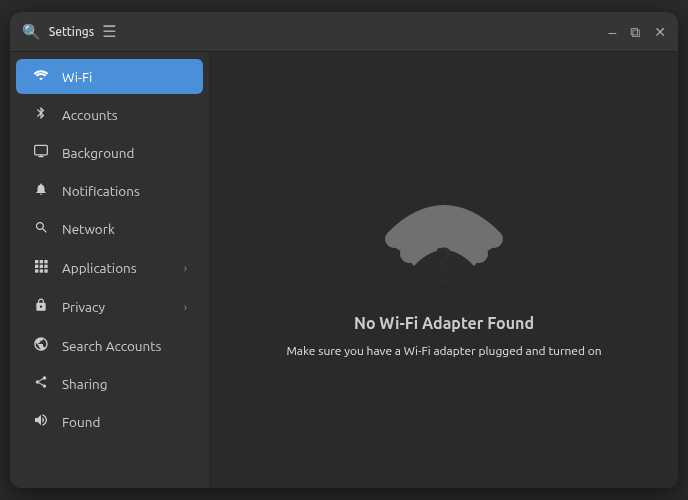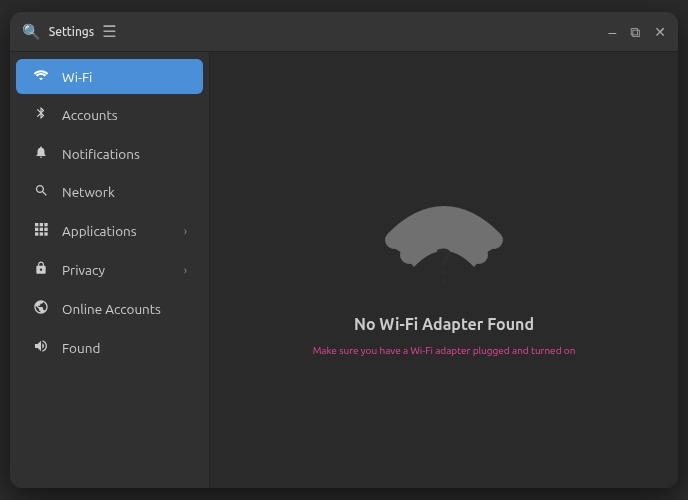--- a/index.html
+++ b/index.html
@@ -160,22 +160,22 @@
 
     .no-adapter-title {
       color: #ccc;
       font-size: 16px;
       font-weight: 600;
       text-align: center;
       margin-top: 8px;
     }
 
     .no-adapter-sub {
-      color: #ec4899;
-      font-size: 10px;
+      color: #e5e5e5;
+      font-size: 12px;
       text-align: left;
     }
   </style>
 </head>
 <body>
 
 <div class="window">
 
   <div class="titlebar">
     <div class="titlebar-left">
@@ -199,20 +199,28 @@
             </svg></span>
           <span>Wi-Fi</span>
         </div>
         <div class="sidebar-item">
           <span class="icon"><svg width="14" height="16" viewBox="0 0 24 24" fill="currentColor">
               <path d="M17.71 7.71L12 2h-1v7.59L6.41 5 5 6.41 10.59 12 5 17.59 6.41 19 11 14.41V22h1l5.71-5.71-4.3-4.29 4.3-4.29zM13 5.83l1.88 1.88L13 9.59V5.83zm1.88 10.46L13 18.17v-3.76l1.88 1.88z"></path>
             </svg></span>
           <span>Accounts</span>
         </div>
         <div class="sidebar-item">
+          <span class="icon"><svg width="16" height="14" viewBox="0 0 24 22" fill="currentColor">
+              <rect x="2" y="2" width="20" height="15" rx="2" fill="none" stroke="currentColor" stroke-width="2"></rect>
+              <line x1="8" y1="20" x2="16" y2="20" stroke="currentColor" stroke-width="2"></line>
+              <line x1="12" y1="17" x2="12" y2="20" stroke="currentColor" stroke-width="2"></line>
+            </svg></span>
+          <span>Background</span>
+        </div>
+        <div class="sidebar-item">
           <span class="icon"><svg width="14" height="16" viewBox="0 0 24 24" fill="currentColor">
               <path d="M12 22c1.1 0 2-.9 2-2h-4c0 1.1.9 2 2 2zm6-6V11c0-3.07-1.64-5.64-4.5-6.32V4c0-.83-.67-1.5-1.5-1.5s-1.5.67-1.5 1.5v.68C7.63 5.36 6 7.92 6 11v5l-2 2v1h16v-1l-2-2z"></path>
             </svg></span>
           <span>Notifications</span>
         </div>
         <div class="sidebar-item">
           <span class="icon"><svg width="15" height="15" viewBox="0 0 24 24" fill="currentColor">
               <path d="M15.5 14h-.79l-.28-.27C15.41 12.59 16 11.11 16 9.5 16 5.91 13.09 3 9.5 3S3 5.91 3 9.5 5.91 16 9.5 16c1.61 0 3.09-.59 4.23-1.57l.27.28v.79l5 4.99L20.49 19l-4.99-5zm-6 0C7.01 14 5 11.99 5 9.5S7.01 5 9.5 5 14 7.01 14 9.5 11.99 14 9.5 14z"></path>
             </svg></span>
           <span>Network</span>
@@ -236,21 +244,27 @@
           <span class="icon"><svg width="14" height="16" viewBox="0 0 24 24" fill="currentColor">
               <path d="M18 8h-1V6c0-2.76-2.24-5-5-5S7 3.24 7 6v2H6c-1.1 0-2 .9-2 2v10c0 1.1.9 2 2 2h12c1.1 0 2-.9 2-2V10c0-1.1-.9-2-2-2zm-6 9c-1.1 0-2-.9-2-2s.9-2 2-2 2 .9 2 2-.9 2-2 2zm3.1-9H8.9V6c0-1.71 1.39-3.1 3.1-3.1 1.71 0 3.1 1.39 3.1 3.1v2z"></path>
             </svg></span>
           <span>Privacy</span>
           <span class="arrow">›</span>
         </div>
         <div class="sidebar-item">
           <span class="icon"><svg width="16" height="16" viewBox="0 0 24 24" fill="currentColor">
               <path d="M12 2C6.48 2 2 6.48 2 12s4.48 10 10 10 10-4.48 10-10S17.52 2 12 2zm-1 17.93c-3.95-.49-7-3.85-7-7.93 0-.62.08-1.21.21-1.79L9 15v1c0 1.1.9 2 2 2v1.93zm6.9-2.54c-.26-.81-1-1.39-1.9-1.39h-1v-3c0-.55-.45-1-1-1H8v-2h2c.55 0 1-.45 1-1V7h2c1.1 0 2-.9 2-2v-.41c2.93 1.19 5 4.06 5 7.41 0 2.08-.8 3.97-2.1 5.39z"></path>
             </svg></span>
-          <span>Online Accounts</span>
+          <span>Search Accounts</span>
+        </div>
+        <div class="sidebar-item">
+          <span class="icon"><svg width="16" height="14" viewBox="0 0 24 24" fill="currentColor">
+              <path d="M18 16.08c-.76 0-1.44.3-1.96.77L8.91 12.7c.05-.23.09-.46.09-.7s-.04-.47-.09-.7l7.05-4.11c.54.5 1.25.81 2.04.81 1.66 0 3-1.34 3-3s-1.34-3-3-3-3 1.34-3 3c0 .24.04.47.09.7L8.04 9.81C7.5 9.31 6.79 9 6 9c-1.66 0-3 1.34-3 3s1.34 3 3 3c.79 0 1.5-.31 2.04-.81l7.12 4.16c-.05.21-.08.43-.08.65 0 1.61 1.31 2.92 2.92 2.92s2.92-1.31 2.92-2.92c0-1.61-1.31-2.92-2.92-2.92z"></path>
+            </svg></span>
+          <span>Sharing</span>
         </div>
         <div class="sidebar-item">
           <span class="icon"><svg width="16" height="16" viewBox="0 0 24 24" fill="currentColor">
               <path d="M3 9v6h4l5 5V4L7 9H3zm13.5 3c0-1.77-1.02-3.29-2.5-4.03v8.05c1.48-.73 2.5-2.25 2.5-4.02zM14 3.23v2.06c2.89.86 5 3.54 5 6.71s-2.11 5.85-5 6.71v2.06c4.01-.91 7-4.49 7-8.77s-2.99-7.86-7-8.77z"></path>
             </svg></span>
           <span>Found</span>
         </div>
         <div class="sidebar-item"></div>
       </div>
 

